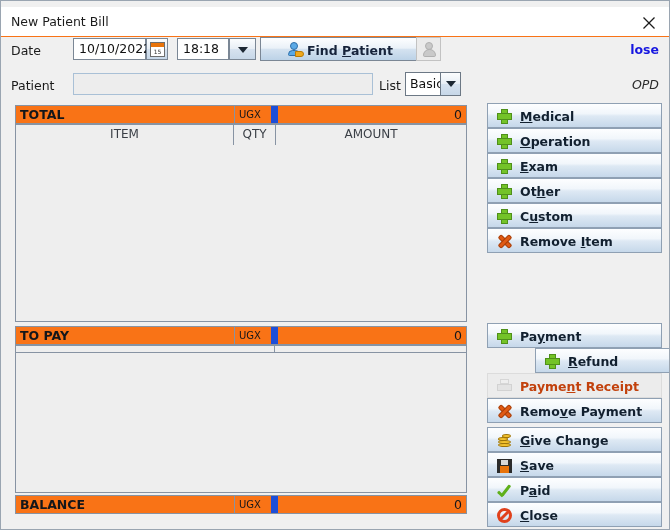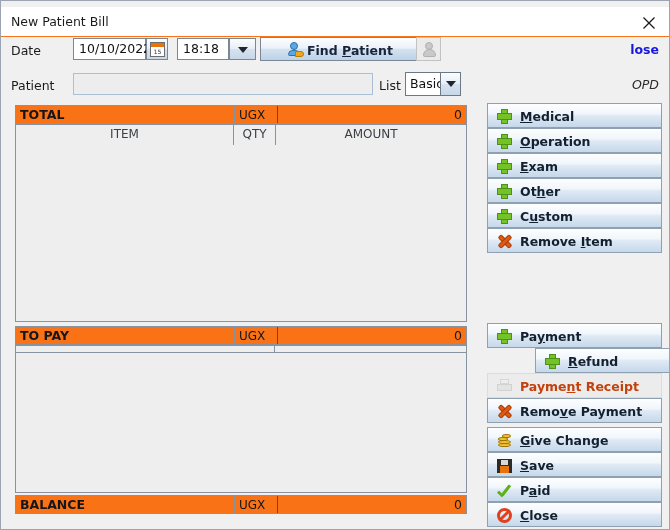--- a/index.html
+++ b/index.html
@@ -192,22 +192,22 @@
     font-size: 12.5px;
     font-weight: bold;
     color: #14161a;
     padding: 1px 0 0 4px;
     line-height: 16px;
     overflow: hidden;
   }
   .sumrow .c-cur {
     flex: 0 0 auto;
     box-sizing: border-box;
-    border-right: 1px solid #1d4ed8;
-    font-size: 12px;
+    border-right: 7px solid #1d4ed8;
+    font-size: 10px;
     color: #14161a;
     padding: 1px 0 0 4px;
     line-height: 16px;
   }
   .sumrow .c-amt {
     flex: 1 1 auto;
     box-sizing: border-box;
     font-size: 12.5px;
     color: #14161a;
     text-align: right;

